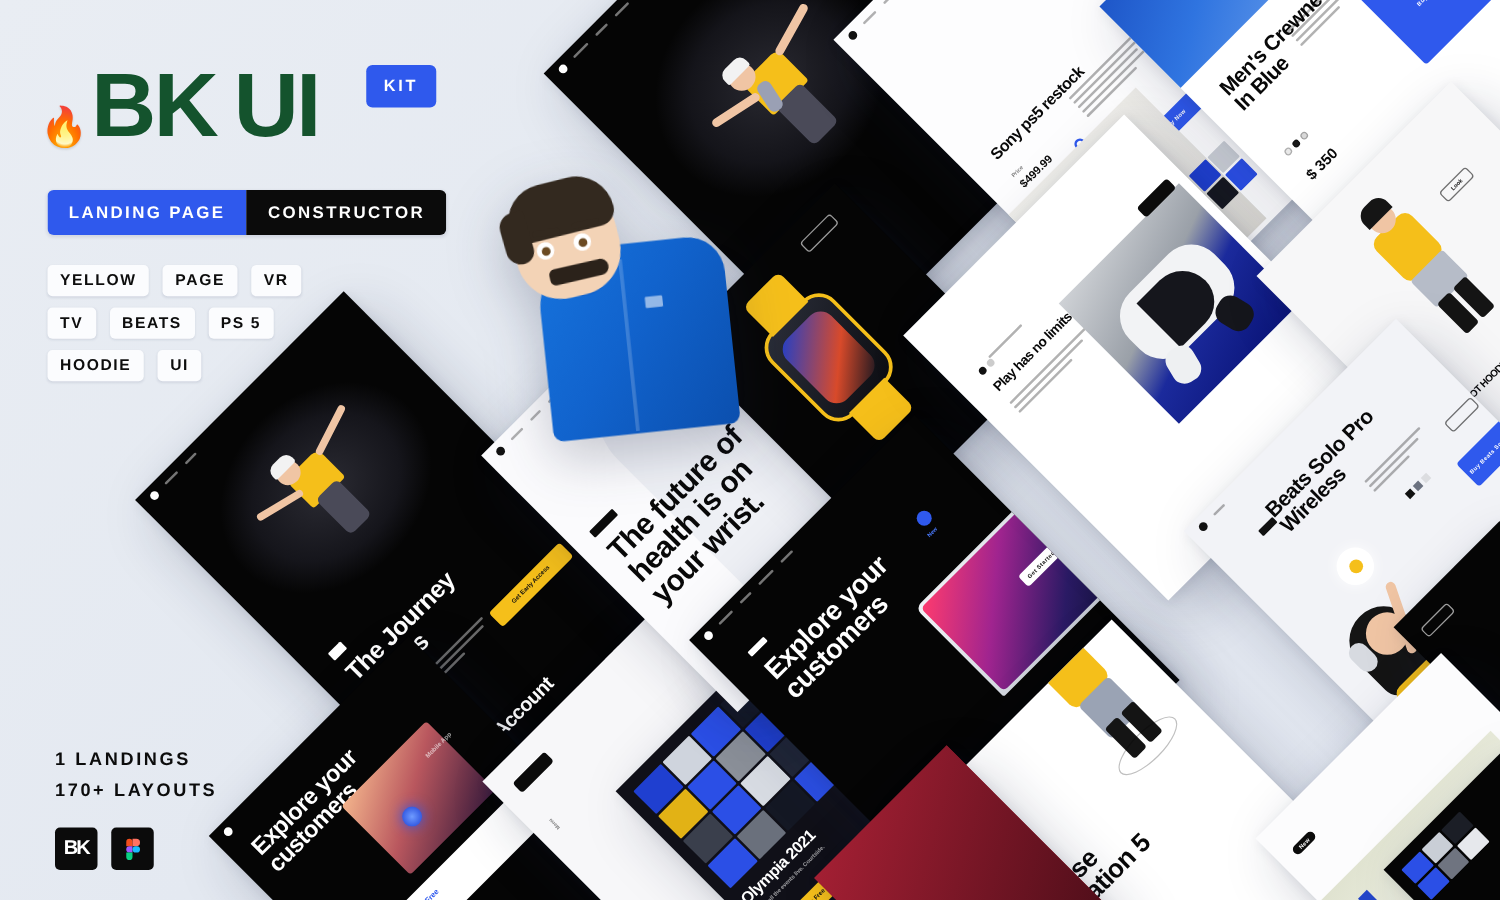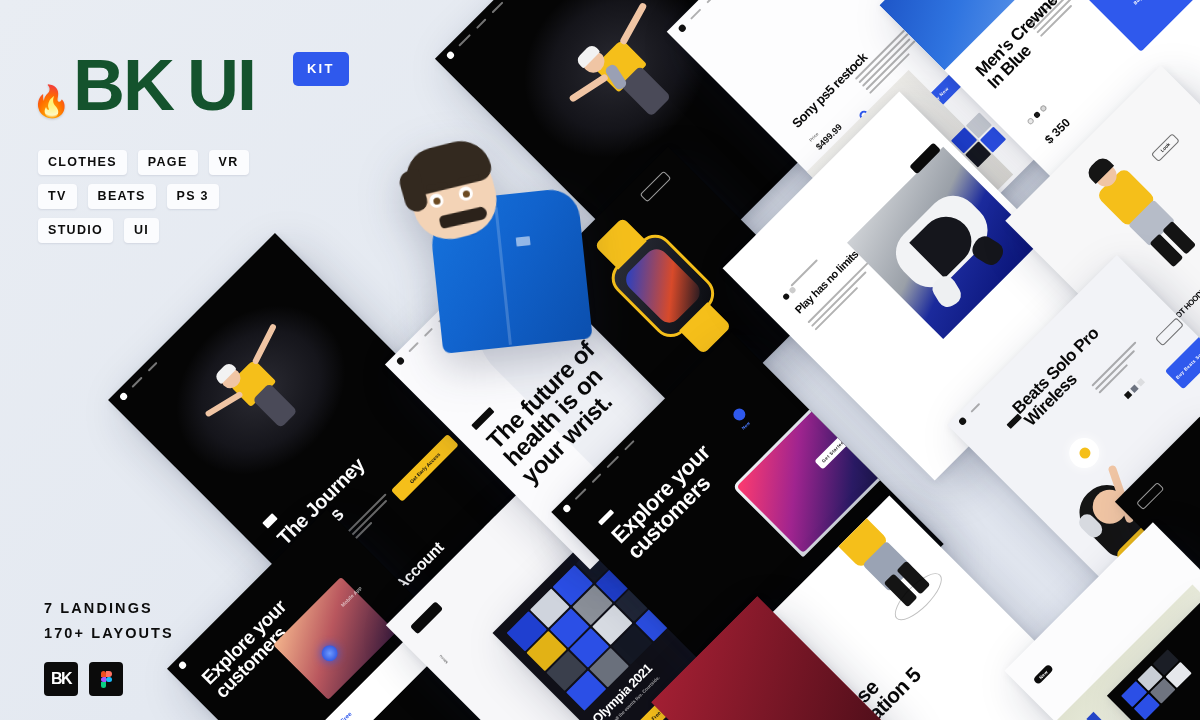--- a/index.html
+++ b/index.html
@@ -514,35 +514,39 @@
          border-radius:7px 10px 10px 7px; transform:rotate(-7deg);"></div>
   </div>
 
   <div class="promo">
     <div class="logo-row">
       <span class="fire">🔥</span>
       <span class="logo-text"><span>BK</span><span class="sp"></span><span>UI</span></span>
       <span class="kit-badge">KIT</span>
     </div>
 
+    <div class="seg">
+      <div class="s-blue">LANDING PAGE</div>
+      <div class="s-dark">CONSTRUCTOR</div>
+    </div>
 
     <div class="tags">
-      <span class="tag">CLOTHES</span>
+      <span class="tag">YELLOW</span>
       <span class="tag">PAGE</span>
       <span class="tag">VR</span>
       <span class="tag">TV</span>
       <span class="tag">BEATS</span>
-      <span class="tag">PS 3</span>
-      <span class="tag">STUDIO</span>
+      <span class="tag">PS 5</span>
+      <span class="tag">HOODIE</span>
       <span class="tag">UI</span>
     </div>
   </div>
 
   <div class="stats">
-    <div class="stat-line">7 LANDINGS</div>
+    <div class="stat-line">1 LANDINGS</div>
     <div class="stat-line">170+ LAYOUTS</div>
     <div class="badges">
       <div class="badge">
         <span class="bk-mark">BK</span>
       </div>
       <div class="badge">
         <span class="fig">
           <i class="f1"></i>
             <i class="f2"></i>
             <i class="f3"></i>

